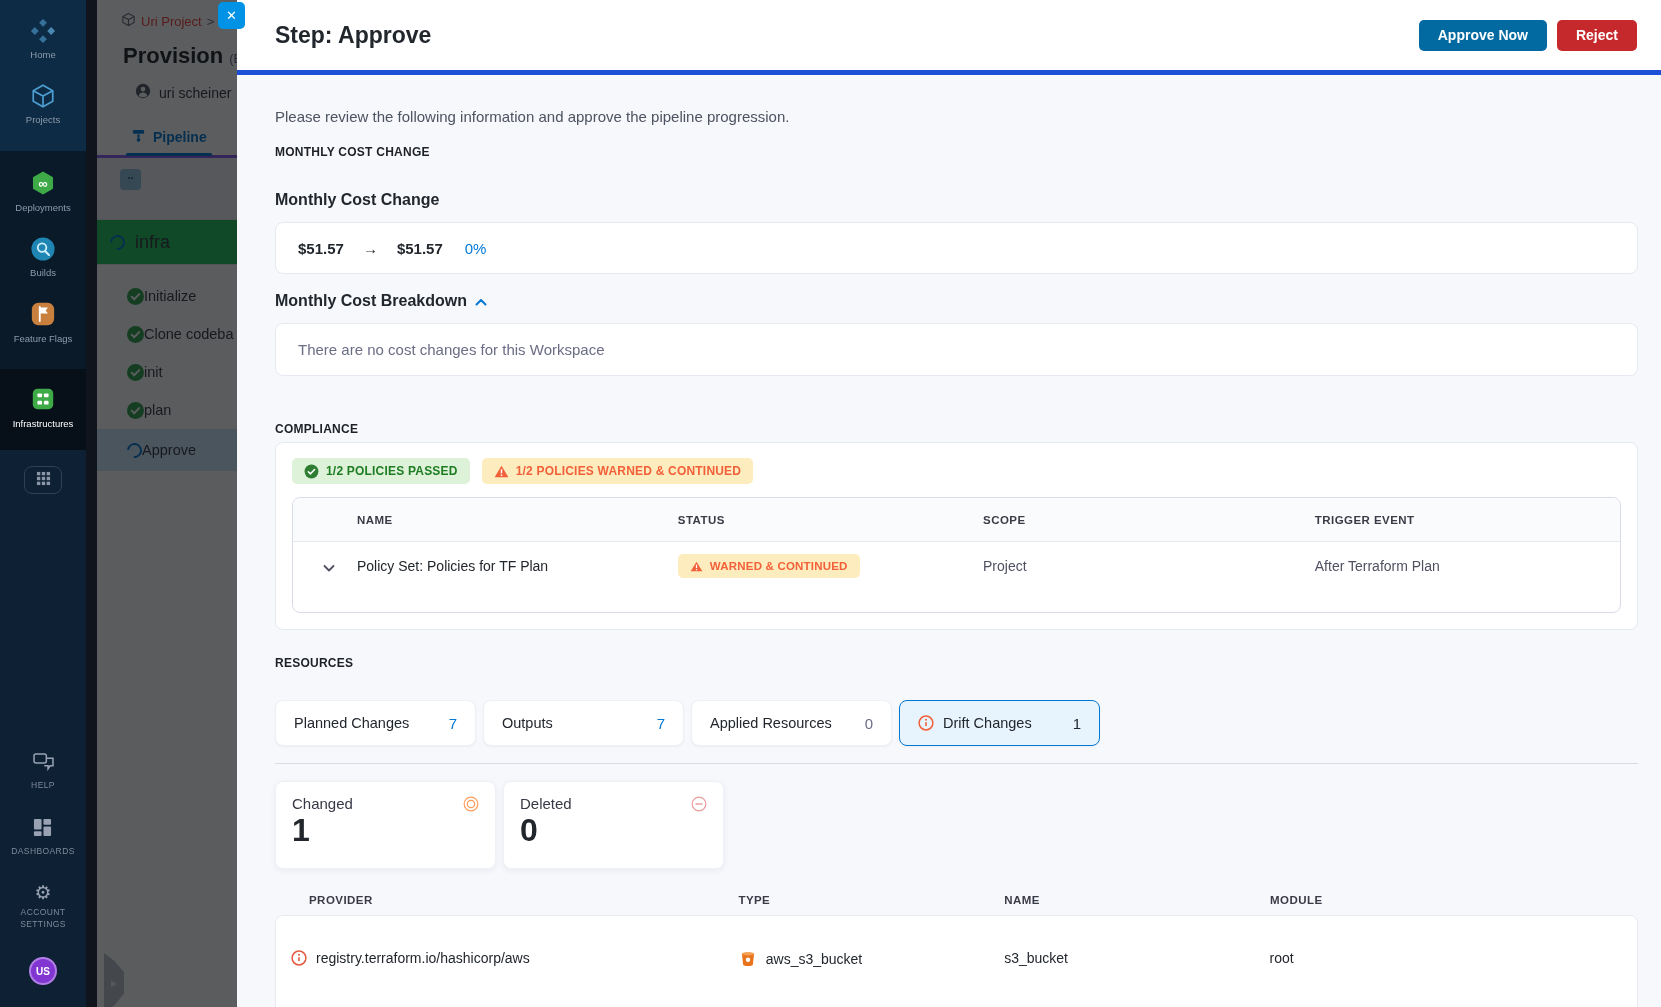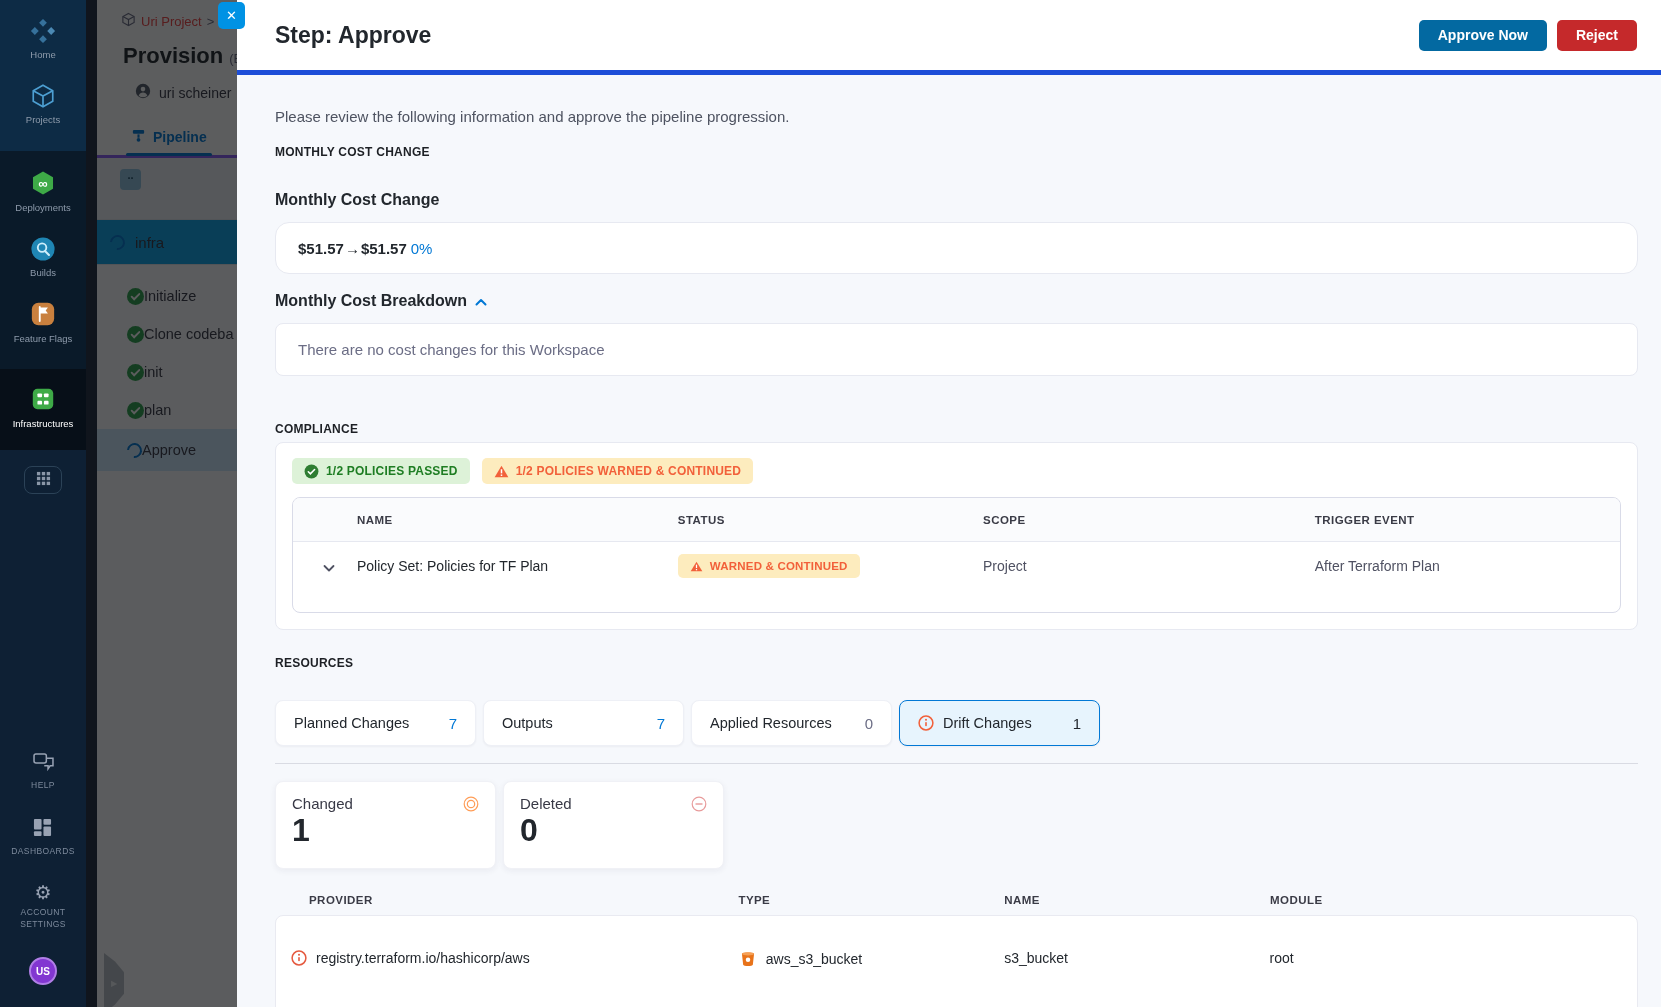--- a/index.html
+++ b/index.html
@@ -46,22 +46,22 @@
   .tabs-row{display:flex;align-items:center;margin-top:16px;border-bottom:3px solid #8b5cf6;
             padding-left:32px;height:40px;position:relative;}
   .tab{display:flex;align-items:center;gap:7px;font-size:14px;font-weight:700;color:#0278d5;
        height:100%;position:relative;padding:0 2px;cursor:pointer;white-space:nowrap;}
   .tab.active::after{content:"";position:absolute;left:-3px;right:-3px;bottom:-1px;height:3px;
        background:#0278d5;border-radius:2px;}
   .tab2-sliver{margin-left:26px;width:18px;height:18px;overflow:hidden;flex:none;cursor:pointer;}
   .graph-zone{background:#edf0f5;height:62px;padding:11px 0 0 23px;border-bottom:1px solid #e1e4ea;}
   .node-chip{width:21px;height:21px;border-radius:4px;background:#8fc0de;color:#1d4a63;font-size:11px;
              font-weight:700;line-height:13px;text-align:center;cursor:pointer;}
-  .stage-row{background:#0ea5e9;height:45px;display:flex;align-items:center;gap:10px;padding-left:13px;
-             font-size:15px;color:#383946;border-bottom:1px solid #e1e4ea;cursor:pointer;}
+  .stage-row{background:#22c55e;height:45px;display:flex;align-items:center;gap:10px;padding-left:13px;
+             font-size:18px;color:#383946;border-bottom:1px solid #e1e4ea;cursor:pointer;}
   .steps{padding-top:12px;}
   .step{height:38px;display:flex;align-items:center;gap:0;padding-left:30px;font-size:14.5px;
         color:#383946;cursor:pointer;white-space:nowrap;}
   .step.selected{background:#cde7fd;height:42px;}
   .check-circle{width:17px;height:17px;flex:none;}
   .spinner{width:15px;height:15px;flex:none;border:2px solid #0278d5;border-radius:50%;
            border-left-color:transparent;transform:rotate(-40deg);}
   .hex-handle{position:absolute;left:7px;bottom:-6px;width:20px;height:60px;background:#b9bec7;
       clip-path:polygon(0 0,55% 14%,100% 32%,100% 68%,55% 86%,0 100%);display:flex;align-items:center;
       justify-content:center;color:#eef0f4;font-size:8px;cursor:pointer;}
@@ -80,21 +80,21 @@
   .btn-approve{background:#0369a1;margin-right:10px;}
   .btn-reject{background:#c5292b;}
   .modal-body{position:absolute;top:75px;left:0;right:0;bottom:0;background:#f6f8fc;
       padding:33px 23px 0 38px;overflow:hidden;}
 
   .intro{font-size:15px;color:#4e5361;margin:0 0 20px;}
   .section-label{font-size:12px;font-weight:700;color:#1d2025;letter-spacing:.25px;}
   .sub-heading{font-size:16px;font-weight:700;color:#22272d;margin:0;}
   .mt-cost-heading{margin-top:32px;}
   .card{background:#fff;border:1px solid #e7e9f1;border-radius:8px;}
-  .cost-card{height:52px;display:flex;align-items:center;gap:1px;padding:0 22px;margin:13px 0 18px;border-radius:14px;}
+  .cost-card{height:52px;display:flex;align-items:center;gap:19px;padding:0 22px;margin:13px 0 18px;}
   .cost-strong{font-size:15px;font-weight:700;color:#22272d;}
   .cost-percent{font-size:15px;color:#0278d5;margin-left:3px;}
   .breakdown-heading{display:flex;align-items:center;gap:8px;cursor:pointer;}
   .breakdown-card{height:53px;display:flex;align-items:center;padding:0 22px;margin:13px 0 46px;
       font-size:15px;color:#6b6d85;}
 
   .compliance-card{padding:15px 16px 16px;margin:6px 0 26px;}
   .badges{display:flex;gap:12px;margin-bottom:13px;}
   .badge{height:26px;border-radius:5px;display:inline-flex;align-items:center;gap:7px;padding:0 12px;
          font-size:12px;font-weight:700;letter-spacing:.2px;white-space:nowrap;}

